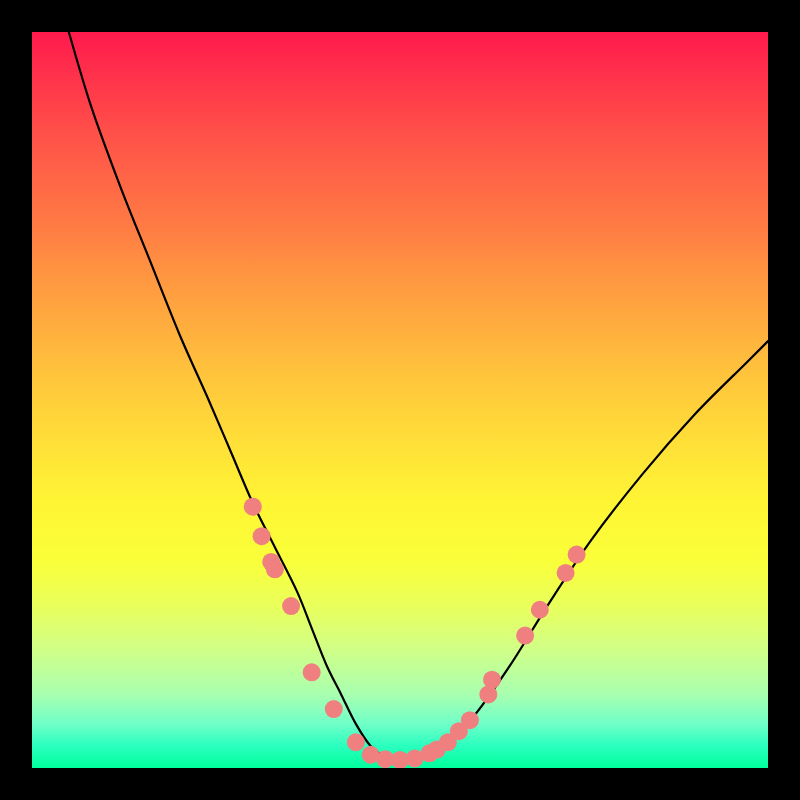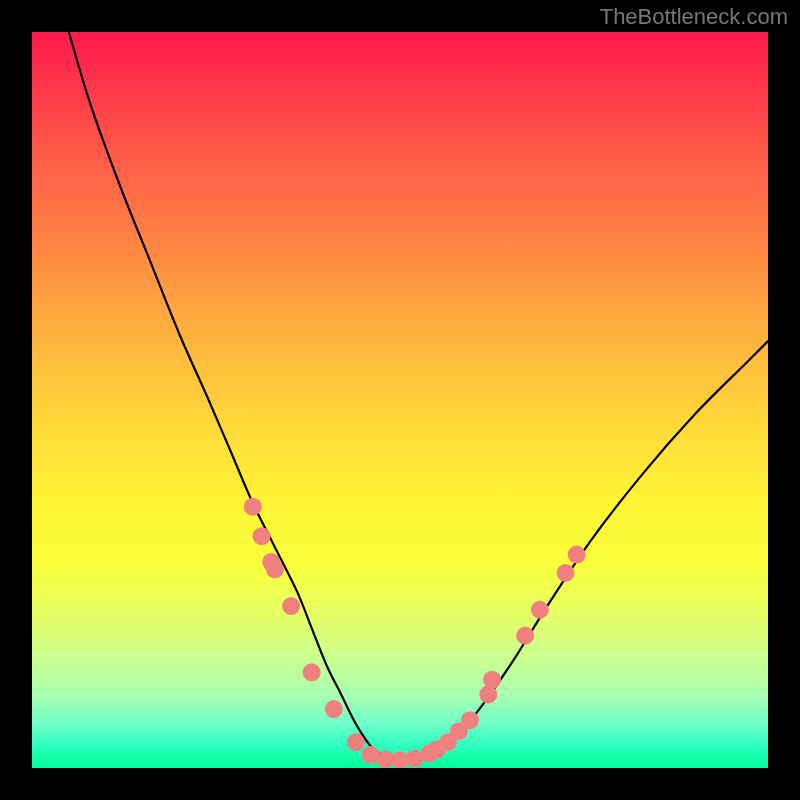--- a/index.html
+++ b/index.html
@@ -88,14 +88,13 @@
           <circle cx="437.91999999999996" cy="688.16" r="9" fill="#f08080" stroke="#d46a6a" stroke-width="0"></circle>
           <circle cx="456.32" cy="662.4" r="9" fill="#f08080" stroke="#d46a6a" stroke-width="0"></circle>
           <circle cx="460" cy="647.6800000000001" r="9" fill="#f08080" stroke="#d46a6a" stroke-width="0"></circle>
           <circle cx="493.12" cy="603.52" r="9" fill="#f08080" stroke="#d46a6a" stroke-width="0"></circle>
           <circle cx="507.84" cy="577.76" r="9" fill="#f08080" stroke="#d46a6a" stroke-width="0"></circle>
           <circle cx="533.6" cy="540.96" r="9" fill="#f08080" stroke="#d46a6a" stroke-width="0"></circle>
           <circle cx="544.64" cy="522.56" r="9" fill="#f08080" stroke="#d46a6a" stroke-width="0"></circle>
         </g>
     </svg>
   </div>
-  <div class="watermark">TheBottleneck.com</div>
 </div>
 
 </body></html>

